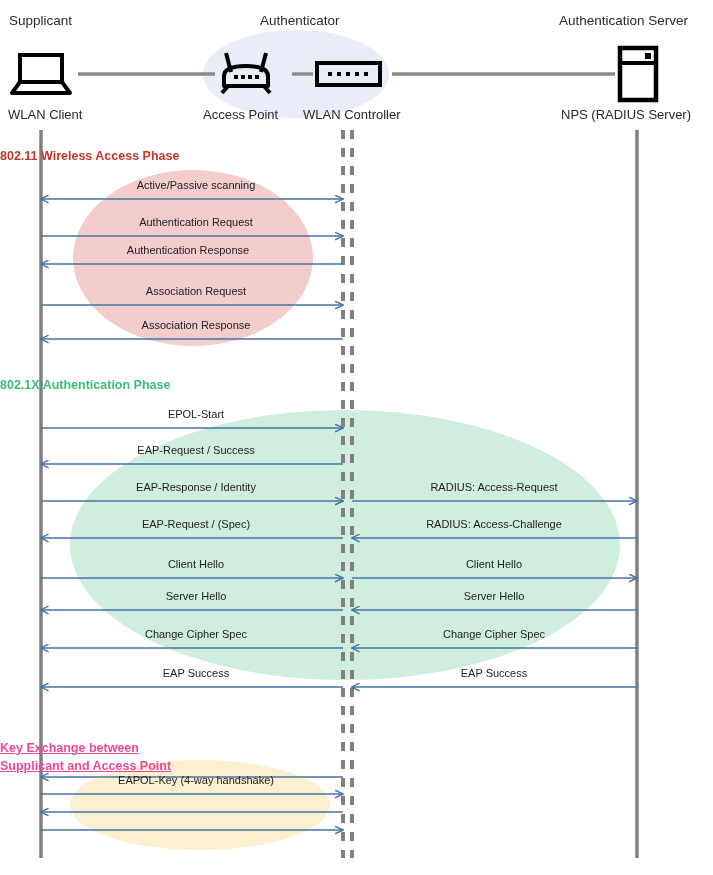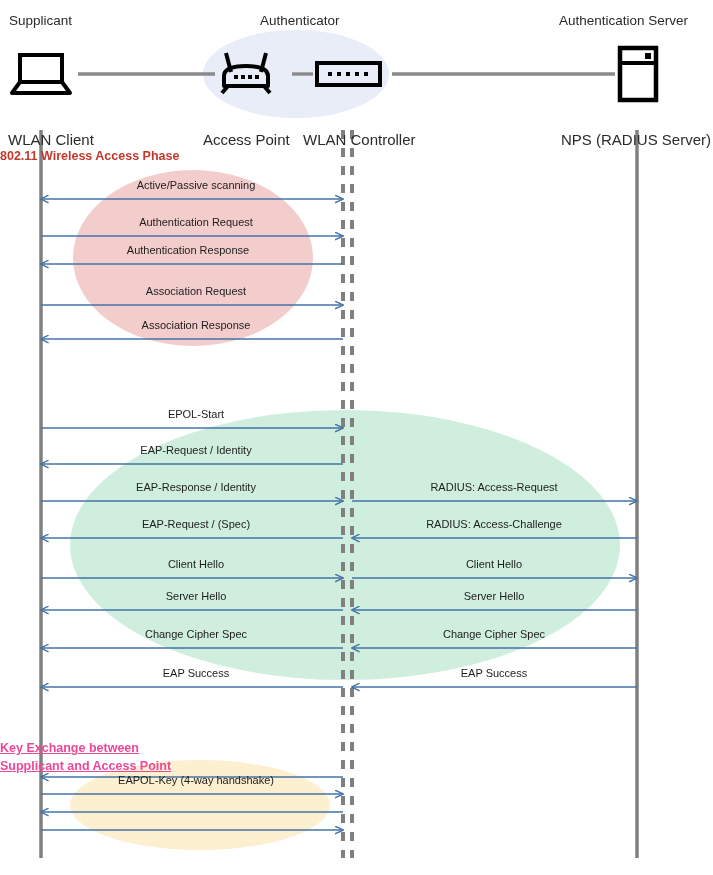--- a/index.html
+++ b/index.html
@@ -27,24 +27,23 @@
     height: 875px;
   }
   .role-title {
     position: absolute;
     font-size: 13.5px;
     color: #2a2a2a;
     white-space: nowrap;
   }
   .node-label {
     position: absolute;
-    font-size: 15px;
+    font-size: 13px;
     color: #2a2a2a;
     white-space: nowrap;
-    margin-top: 24px;
   }
   .phase-label {
     position: absolute;
     font-size: 12.5px;
     font-weight: bold;
     white-space: nowrap;
     text-align: left;
     line-height: 18px;
   }
   .msg-label {
@@ -162,33 +161,36 @@
   <div class="role-title" style="left:559px; top:13px;">Authentication Server</div>
 
   <div class="node-label" style="left:8px; top:107px;">WLAN Client</div>
   <div class="node-label" style="left:203px; top:107px;">Access Point</div>
   <div class="node-label" style="left:303px; top:107px;">WLAN Controller</div>
   <div class="node-label" style="left:561px; top:107px;">NPS (RADIUS Server)</div>
 
   <div class="phase-label" style="left:0; top:147px; width:380px; color:#c0392b;">
     <span>802.11 Wireless Access Phase</span>
   </div>
+  <div class="phase-label" style="left:0; top:376px; width:400px; color:#3dbe76;">
+    <span>802.1X Authentication Phase</span>
+  </div>
   <div class="phase-label" style="left:0; top:721px; width:386px; color:#ec4899; white-space:pre-line;text-decoration:underline;">
     <span style="white-space:pre-line;">Key Exchange between
 Supplicant and Access Point</span>
   </div>
 
   <div id="labels-left">
       <div class="msg-label" style="left: 196px; top: 179px;">Active/Passive scanning</div>
       <div class="msg-label" style="left: 196px; top: 216px;">Authentication  Request</div>
       <div class="msg-label" style="left: 188px; top: 244px;">Authentication  Response</div>
       <div class="msg-label" style="left: 196px; top: 285px;">Association Request</div>
       <div class="msg-label" style="left: 196px; top: 319px;">Association Response</div>
       <div class="msg-label" style="left: 196px; top: 408px;">EPOL-Start</div>
-      <div class="msg-label" style="left: 196px; top: 444px;">EAP-Request / Identity</div>
+      <div class="msg-label" style="left: 196px; top: 444px;">EAP-Request / Success</div>
       <div class="msg-label" style="left: 196px; top: 481px;">EAP-Response / Identity</div>
       <div class="msg-label" style="left: 196px; top: 518px;">EAP-Request / (Spec)</div>
       <div class="msg-label" style="left: 196px; top: 558px;">Client Hello</div>
       <div class="msg-label" style="left: 196px; top: 590px;">Server Hello</div>
       <div class="msg-label" style="left: 196px; top: 628px;">Change Cipher Spec</div>
       <div class="msg-label" style="left: 196px; top: 667px;">EAP Success</div>
       <div class="msg-label" style="left: 196px; top: 774px;">EAPOL-Key (4-way handshake)</div>
     </div>
   <div id="labels-right">
       <div class="msg-label" style="left: 494px; top: 481px;">RADIUS: Access-Request</div>

